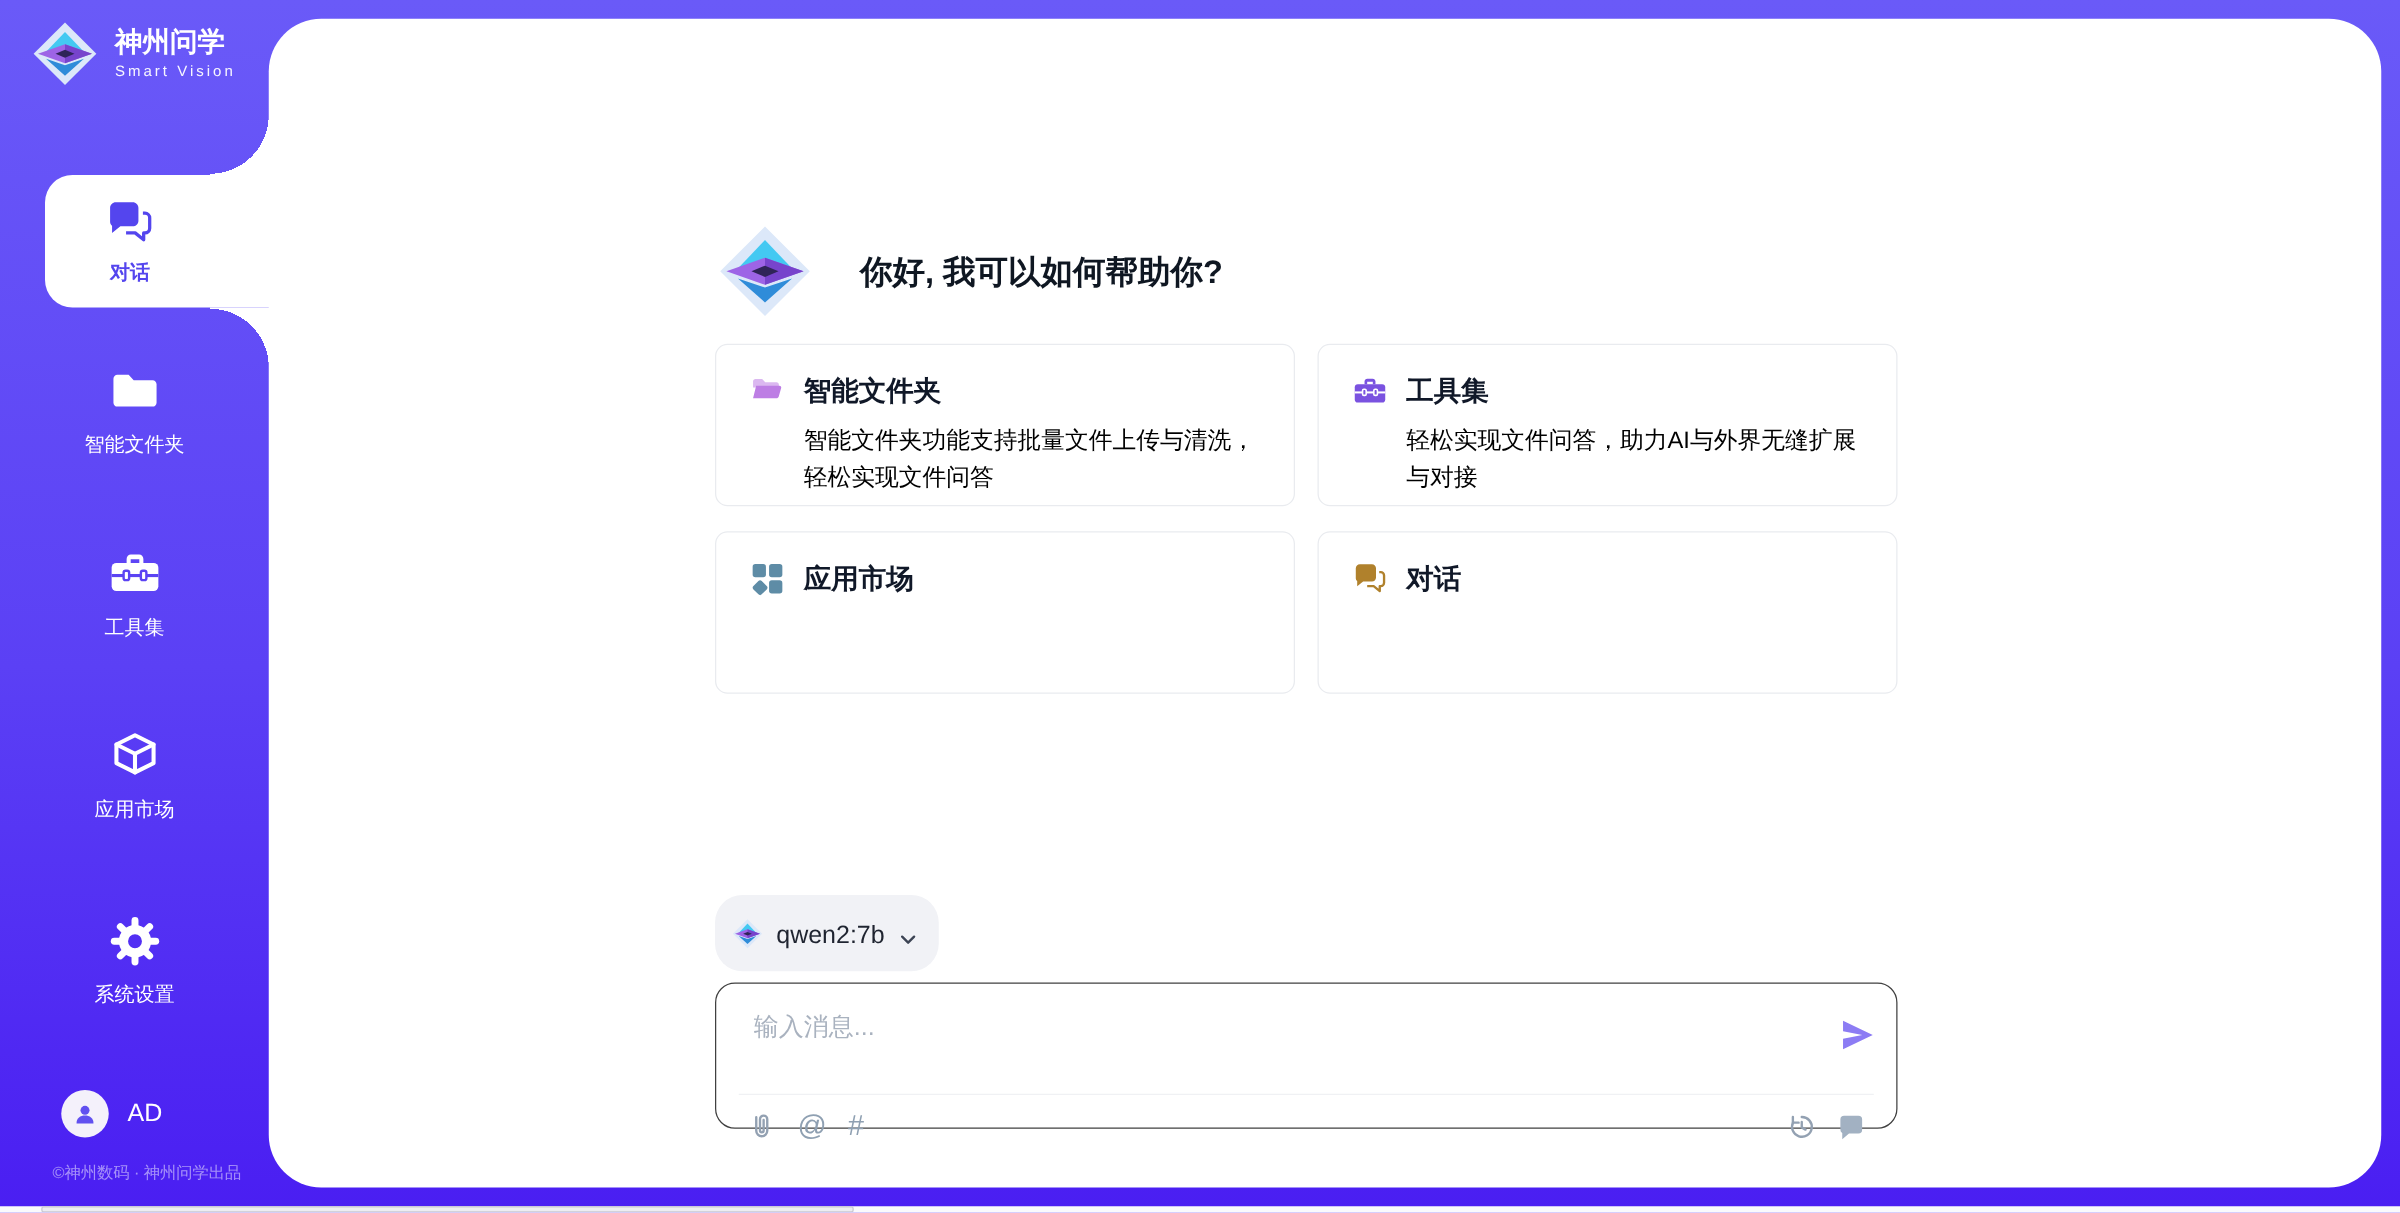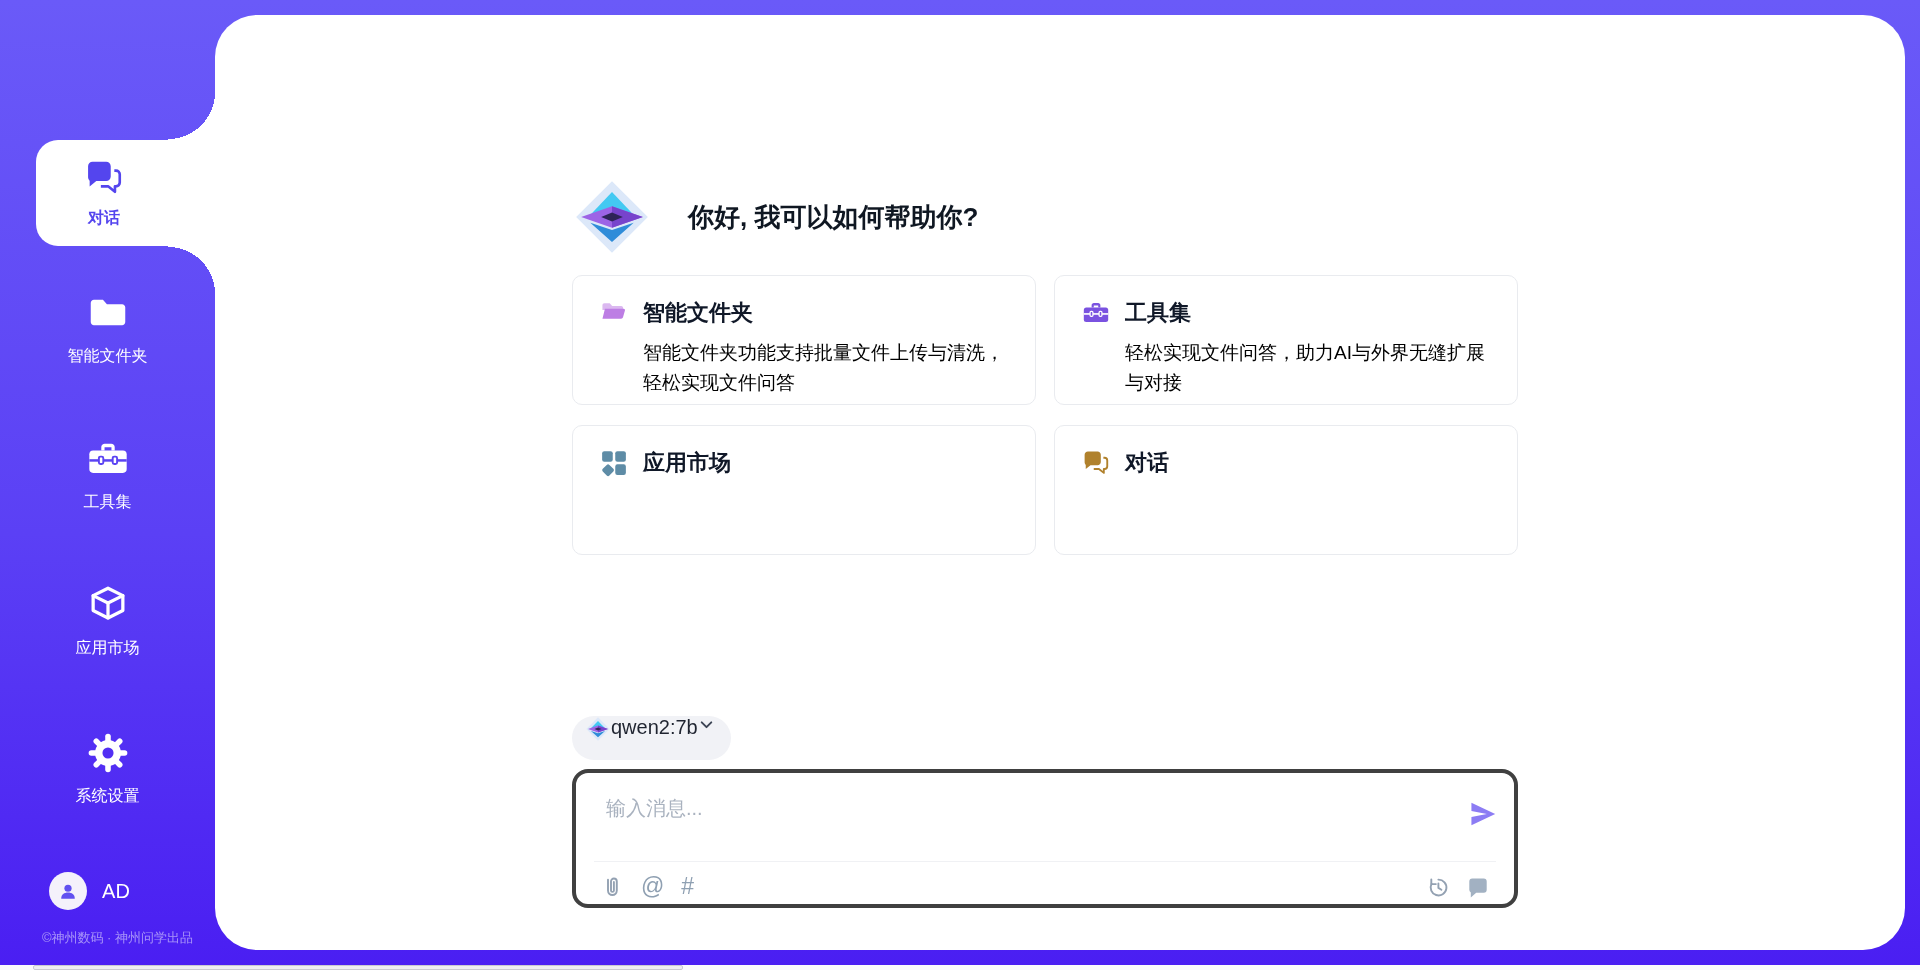--- a/index.html
+++ b/index.html
@@ -54,28 +54,28 @@
   .cards{position:absolute;top:260px;left:0;width:946px;display:grid;
          grid-template-columns:464px 464px;gap:20px 18px;}
   .card{height:130px;box-sizing:border-box;background:#fff;border:1px solid #E9EBEF;
         border-radius:10px;padding:22px 26px;cursor:pointer;}
   .card-head{display:flex;align-items:center;gap:14px;}
   .card-ic{width:30px;height:30px;flex:0 0 30px;}
   .card-title{font-size:22px;font-weight:700;color:#101828;}
   .card-desc{margin:10px 0 0 44px;font-size:19px;line-height:30px;color:#000000;}
 
   .composer{position:absolute;top:701px;left:0;width:946px;}
-  .model-pill{display:inline-flex;align-items:flex-start;height:44px;padding:0 16px 0 13px;
+  .model-pill{display:inline-flex;align-items:flex-end;gap:10px;height:44px;padding:0 16px 17px 13px;
               border-radius:22px;background:#F1F2F6;cursor:pointer;}
   .pill-logo{width:26px;height:26px;}
   .pill-label{font-size:20px;color:#1F2430;font-weight:500;}
   .pill-chevron{width:17px;height:17px;color:#3C4454;}
 
-  .input-card{margin-top:9px;position:relative;width:946px;height:139px;background:#fff;
-              border:4px solid #404040;border-radius:16px;box-sizing:border-box;}
+  .input-card{margin-top:9px;position:relative;width:946px;height:117px;background:#fff;
+              border:1px solid #404040;border-radius:16px;box-sizing:border-box;}
   .msg-input{position:absolute;left:28px;top:15px;width:840px;height:38px;border:0;outline:0;
              font-size:20px;color:#333;background:transparent;font-family:inherit;}
   .msg-input::placeholder{color:#A9B2BF;}
   .send-btn{position:absolute;right:16px;top:26px;width:30px;height:30px;color:#8C7CF4;cursor:pointer;}
   .divider{position:absolute;left:18px;right:18px;top:88px;height:1px;background:#F0F1F4;}
   .tools{position:absolute;left:24px;right:24px;top:89px;height:49px;display:flex;
          align-items:center;justify-content:space-between;}
   .tools-left{display:flex;align-items:center;gap:17px;color:#93A1B2;}
   .tools-right{display:flex;align-items:center;gap:16px;color:#93A1B2;}
   .tool-ic{width:24px;height:24px;cursor:pointer;}
@@ -249,20 +249,29 @@
                   <use href="#ic-bubble"></use>
                 </svg>
             </div>
           </div>
         </div>
       </div>
 
     </div>
   </div>
 
+  <div class="brand">
+    <svg class="brand-logo on-purple" viewBox="0 0 48 48">
+        <use href="#logo-diamond"></use>
+      </svg>
+    <div>
+      <div class="brand-name">神州问学</div>
+      <div class="brand-sub">Smart Vision</div>
+    </div>
+  </div>
 
   <div class="tab-curve top"></div>
   <div class="tab-curve bot"></div>
   <div class="tab-active">
     <svg class="nav-ic" viewBox="0 0 48 48">
         <use href="#ic-chat"></use>
       </svg>
     <div class="nav-label">对话</div>
   </div>
 

